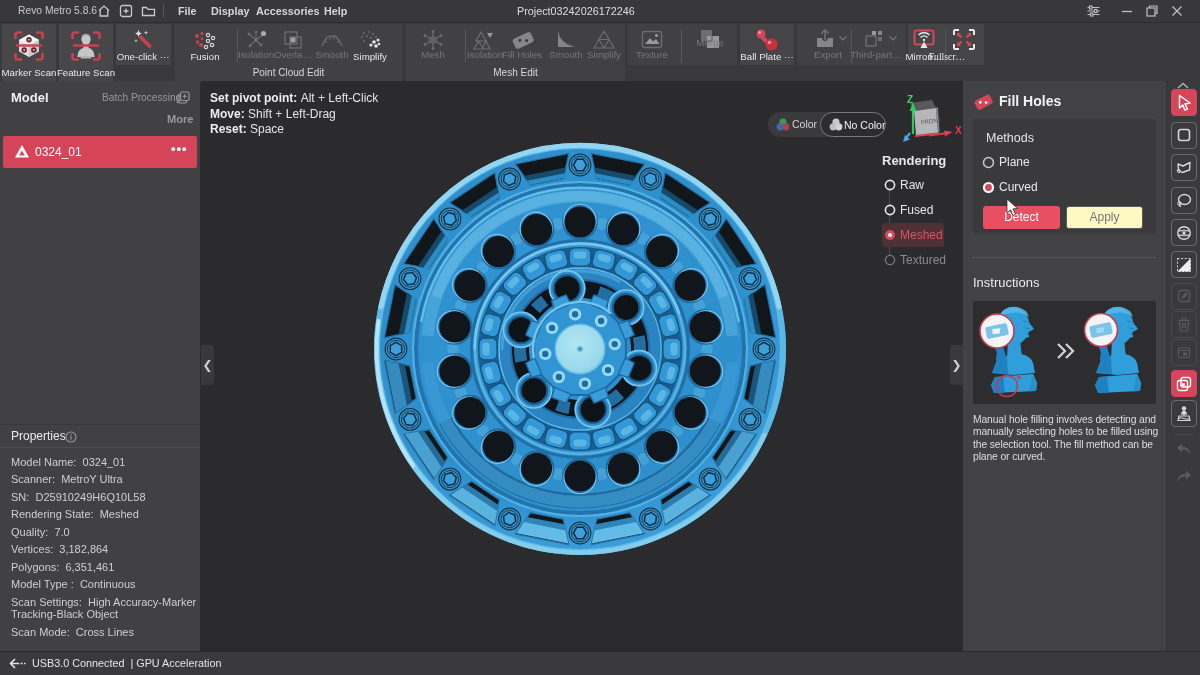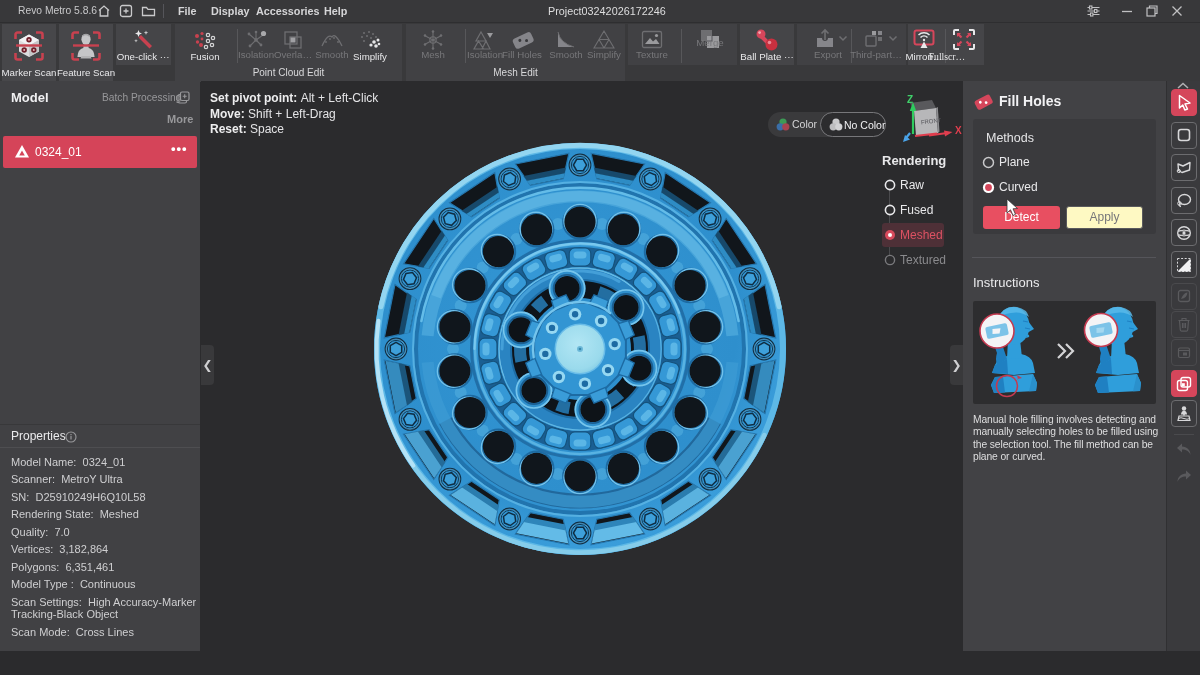--- a/index.html
+++ b/index.html
@@ -70,21 +70,21 @@
         <path d="M7 4.5 V9.5 M4.5 7 H9.5" stroke="#c9c9cb" stroke-width="1.3"></path>
       </svg>
   <svg class="icn" style="left:141px;top:4px;" width="15" height="14" viewBox="0 0 15 14">
         <path d="M1.5 3.5 h4 l1.5 1.8 h6.5 v6.2 h-12 z" fill="none" stroke="#c9c9cb" stroke-width="1.3"></path>
       </svg>
   <div style="position:absolute;left:163px;top:4px;width:1px;height:14px;background:#55555a;"></div>
   <div class="t menu" style="left:178px;">File</div>
   <div class="t menu" style="left:211px;">Display</div>
   <div class="t menu" style="left:256px;">Accessories</div>
   <div class="t menu" style="left:324px;">Help</div>
-  <div class="t" style="left:548px;color:#dededf;">Project03242026172246</div>
+  <div class="t" style="left:517px;color:#dededf;">Project03242026172246</div>
 
   <svg class="icn" style="left:1087px;top:5px;" width="13" height="12" viewBox="0 0 13 12">
         <g stroke="#c0c0c2" stroke-width="1.1" fill="none">
           <path d="M0.5 2.5 h12 M0.5 6 h12 M0.5 9.5 h12"></path>
           <rect x="2.5" y="1" width="2.4" height="3" fill="#38383a" stroke="#c0c0c2"></rect>
           <rect x="7.5" y="4.5" width="2.4" height="3" fill="#38383a" stroke="#c0c0c2"></rect>
           <rect x="3.5" y="8" width="2.4" height="3" fill="#38383a" stroke="#c0c0c2"></rect>
         </g>
       </svg>
   <svg class="icn" style="left:1121px;top:5px;" width="12" height="12" viewBox="0 0 12 12">
@@ -962,14 +962,20 @@
       </svg>
 <div style="position:absolute;left:7px;top:353px;width:20px;height:1px;background:#4a4a4d;"></div>
 <svg class="icn" style="left:8px;top:361px;" width="18" height="15" viewBox="0 0 18 15">
         <path d="M7 1.5 L2 6 L7 10.5 V7.5 C11 7.5 14 9 15.5 13 C15.5 8 12 4.8 7 4.5 Z" fill="#5a5a5d"></path>
       </svg>
 <svg class="icn" style="left:8px;top:388px;" width="18" height="15" viewBox="0 0 18 15">
         <path d="M11 1.5 L16 6 L11 10.5 V7.5 C7 7.5 4 9 2.5 13 C2.5 8 6 4.8 11 4.5 Z" fill="#5a5a5d"></path>
       </svg>
 </div>
 
-
+<div id="statusbar">
+  <svg class="icn" style="left:9px;top:6px;" width="17" height="12" viewBox="0 0 17 12">
+        <path d="M6 1 L1.5 5.5 L6 10 M1.5 5.5 H10 M11.5 5.5 h2 M15 5.5 h1.5" stroke="#e4e4e6" stroke-width="1.6" fill="none"></path>
+      </svg>
+  <div style="position:absolute;left:32px;top:5px;">USB3.0 Connected&nbsp;&nbsp;| GPU Acceleration</div>
 </div>
 
+</div>
+
 </body></html>

